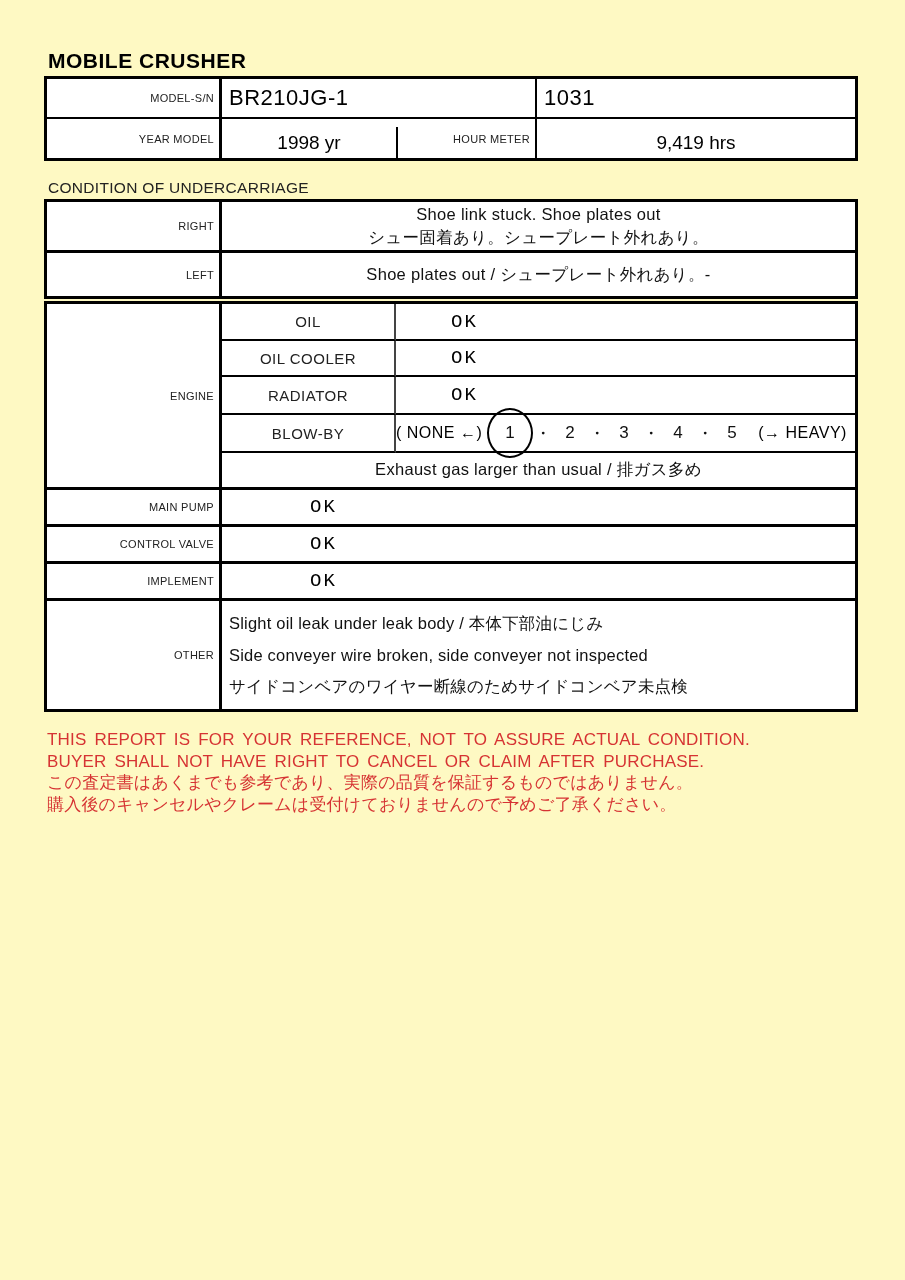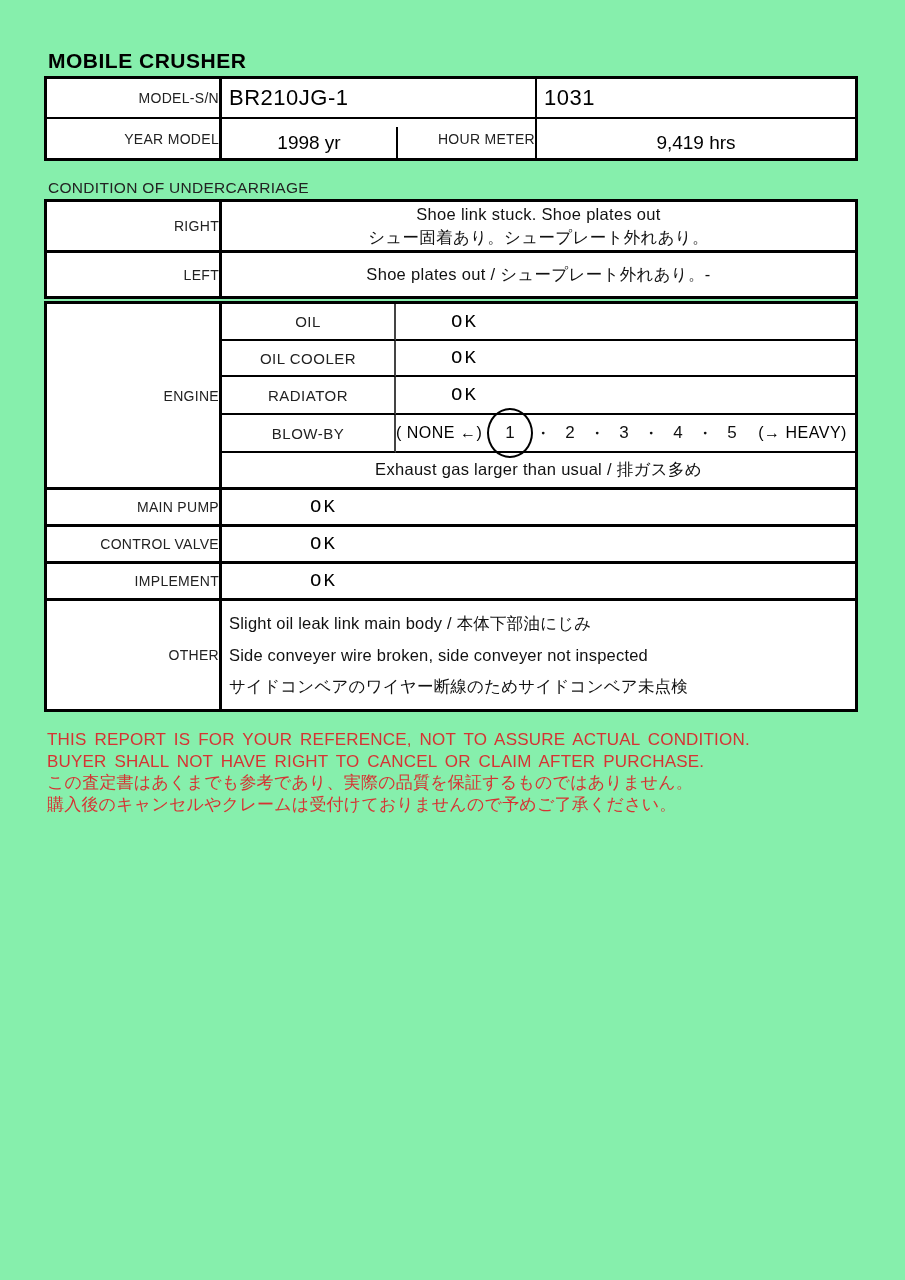--- a/index.html
+++ b/index.html
@@ -2,33 +2,33 @@
 <html><head>
 <meta charset="utf-8">
 <style>
   * { box-sizing: border-box; margin: 0; padding: 0; }
   html, body { background: #ffffff; }
   body {
     width: 905px; height: 1280px;
     font-family: "Liberation Sans", "DejaVu Sans", sans-serif;
     color: #111;
   }
-  .page { position: relative; width: 905px; height: 1280px; background: #86efac; overflow: hidden; }
+  .page { position: relative; width: 905px; height: 1280px; background: #fef9c3; overflow: hidden; }
 
   .doc-title {
     position: absolute; left: 48px; top: 49px;
     font-size: 21px; font-weight: 700; letter-spacing: 0.5px; color: #000;
   }
 
   
   .tbl { position: absolute; left: 44px; width: 814px; border: 3px solid #000; display: grid; background: #fff; }
   .cell { display: flex; align-items: center; overflow: visible; }
   .lbl {
-    justify-content: flex-end; 
-    font-size: 14px; letter-spacing: 0.3px; color: #222; white-space: nowrap;
+    justify-content: flex-end; padding-right: 5px;
+    font-size: 11px; letter-spacing: 0.3px; color: #222; white-space: nowrap;
   }
   .val { font-size: 19px; color: #000; }
   .br { border-right: 2px solid #000; }
   .brt { border-right: 3px solid #000; }   
   .brs { border-right: 2px solid #444; }   
   .bb { border-bottom: 2px solid #000; }
   .bbt { border-bottom: 3px solid #000; }  
 
   
   .tbl-header { top: 76px; grid-template-columns: 175px 176px 139px 318px; grid-template-rows: 40px 39px; }
@@ -147,21 +147,21 @@
     <div class="cell val ok ok-wide span23 bbt">OK</div>
 
     <div class="cell lbl brt bbt">CONTROL VALVE</div>
     <div class="cell val ok ok-wide span23 bbt">OK</div>
 
     <div class="cell lbl brt bbt">IMPLEMENT</div>
     <div class="cell val ok ok-wide span23 bbt">OK</div>
 
     <div class="cell lbl brt">OTHER</div>
     <div class="cell other-val span23">
-      <div class="other-line">Slight oil leak link main body / 本体下部油にじみ</div>
+      <div class="other-line">Slight oil leak under leak body / 本体下部油にじみ</div>
       <div class="other-line">Side conveyer wire broken, side conveyer not inspected</div>
       <div class="other-line">サイドコンベアのワイヤー断線のためサイドコンベア未点検</div>
     </div>
   </div>
 
   <div class="disclaimer" style="color: rgb(214, 51, 51);">
     <div>THIS REPORT IS FOR YOUR REFERENCE, NOT TO ASSURE ACTUAL CONDITION.</div>
     <div>BUYER SHALL NOT HAVE RIGHT TO CANCEL OR CLAIM AFTER PURCHASE.</div>
     <div>この査定書はあくまでも参考であり、実際の品質を保証するものではありません。</div>
     <div>購入後のキャンセルやクレームは受付けておりませんので予めご了承ください。</div>

